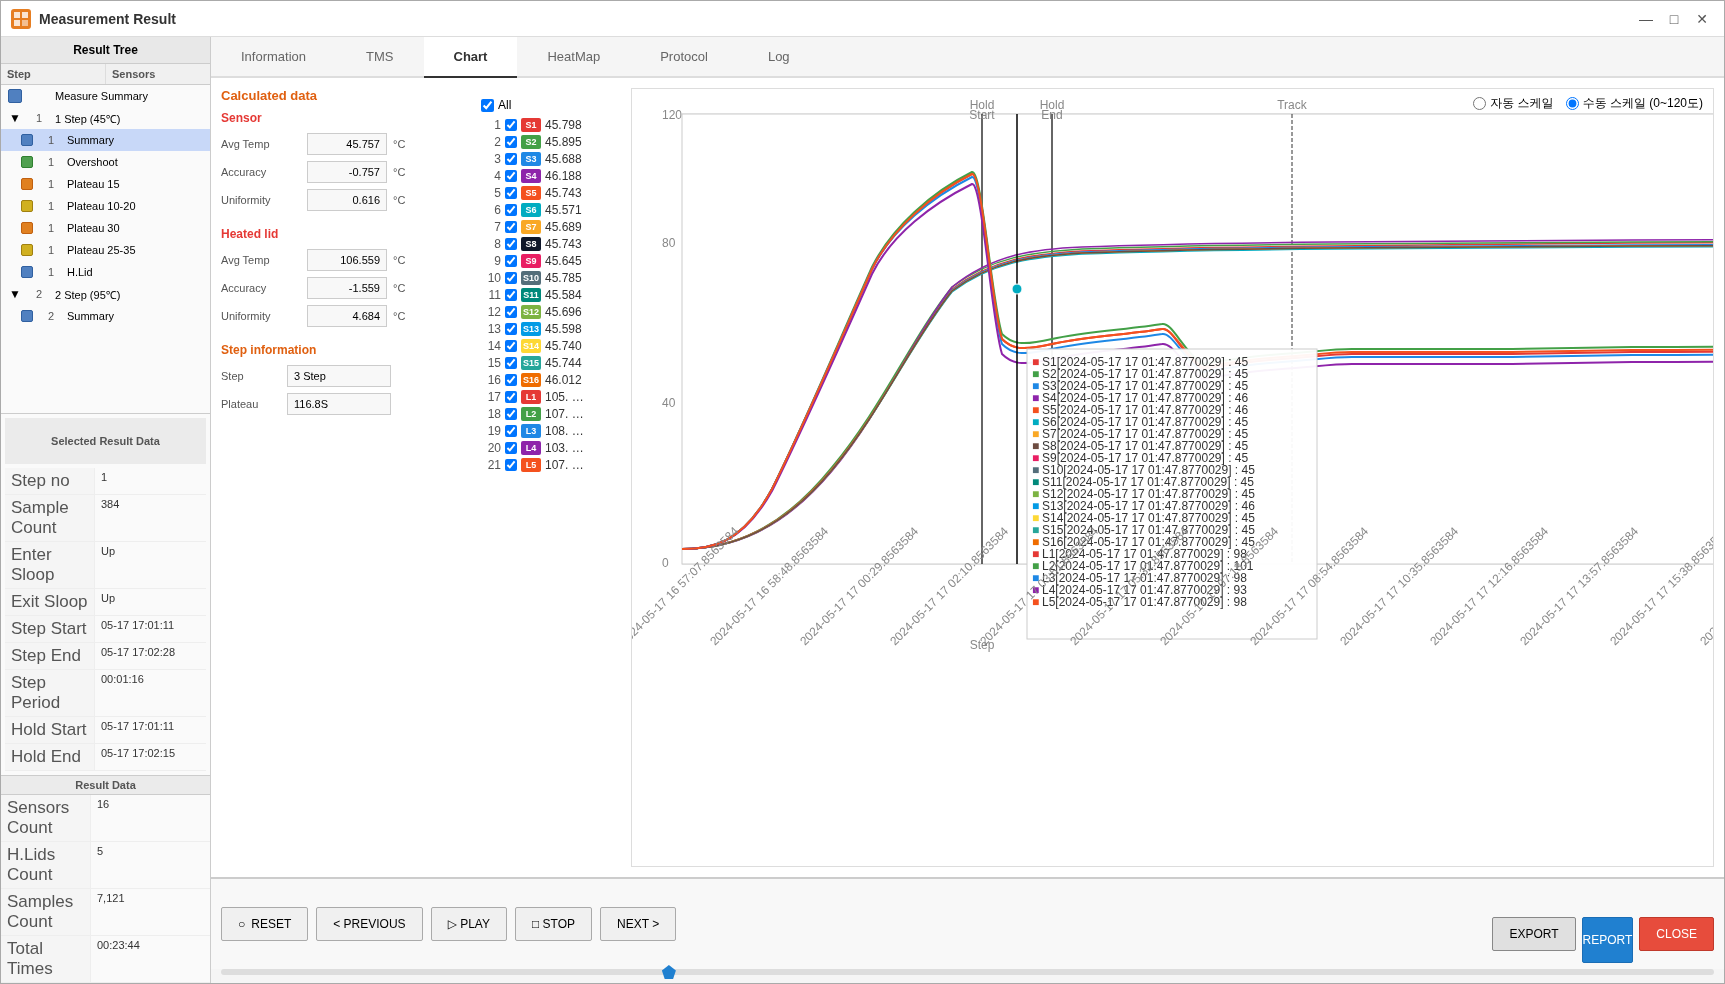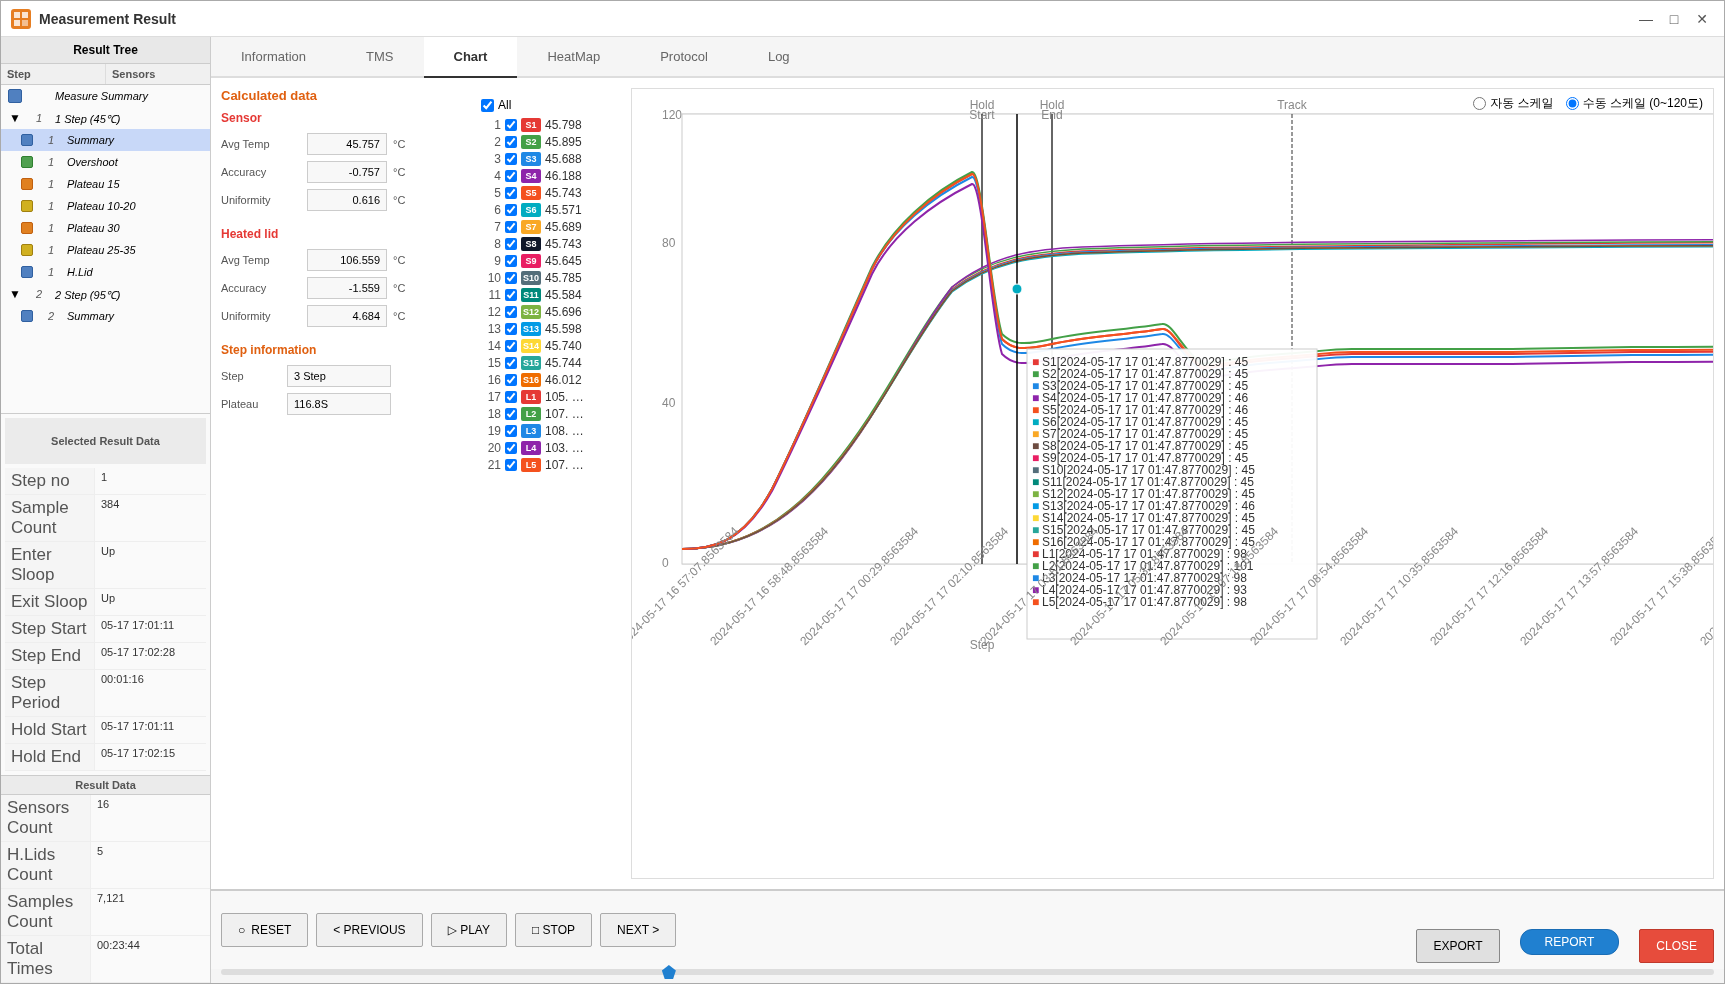--- a/index.html
+++ b/index.html
@@ -14,21 +14,21 @@
     .title-bar-btn { width: 24px; height: 20px; border: none; background: none; cursor: pointer; font-size: 14px; color: #555; display: flex; align-items: center; justify-content: center; }
     
     .main-content { display: flex; flex: 1; overflow: hidden; }
     
     
     .sidebar { width: 210px; border-right: 1px solid #ccc; display: flex; flex-direction: column; background: #fafafa; }
     .sidebar-tree-header { background: #e8e8e8; padding: 6px 8px; text-align: center; font-weight: 600; border-bottom: 1px solid #ccc; font-size: 12px; }
     .sidebar-col-headers { display: flex; border-bottom: 1px solid #ccc; background: #f0f0f0; }
     .sidebar-col-header { flex: 1; padding: 4px 6px; font-size: 11px; font-weight: 600; color: #555; border-right: 1px solid #ddd; }
     .sidebar-col-header:last-child { border-right: none; }
-    .sidebar-tree { flex: 1; overflow-y: auto; font-style: italic; }
+    .sidebar-tree { flex: 1; overflow-y: auto; }
     .tree-row { display: flex; align-items: center; padding: 2px 4px; cursor: pointer; min-height: 22px; }
     .tree-row.selected { background: #c8d8f8; }
     .tree-row .step-num { width: 28px; text-align: center; font-size: 11px; color: #555; }
     .tree-row .row-icon { width: 20px; height: 16px; display: flex; align-items: center; justify-content: center; }
     .tree-row .row-label { flex: 1; font-size: 11px; padding-left: 2px; }
     .tree-indent { padding-left: 16px; }
     
     .tree-icon-blue { width: 14px; height: 14px; background: #5080c0; border: 1px solid #3060a0; display: inline-block; border-radius: 2px; }
     .tree-icon-green { width: 14px; height: 14px; background: #50a050; border: 1px solid #308030; display: inline-block; border-radius: 2px; }
     .tree-icon-orange { width: 14px; height: 14px; background: #e08020; border: 1px solid #c06010; display: inline-block; border-radius: 2px; }
@@ -74,24 +74,24 @@
     .chart-canvas { flex: 1; position: relative; border: 1px solid #ddd; background: #fff; }
     
     .chart-scale-options { position: absolute; top: 6px; right: 10px; display: flex; align-items: center; gap: 12px; font-size: 11px; }
     .radio-option { display: flex; align-items: center; gap: 4px; }
     
     
     .bottom-bar { border-top: 1px solid #ccc; padding: 6px 10px; display: flex; align-items: center; gap: 8px; background: #f8f8f8; }
     .bottom-btn { height: 34px; padding: 0 16px; border: 1px solid #aaa; background: #f0f0f0; cursor: pointer; font-size: 12px; display: flex; align-items: center; gap: 6px; border-radius: 2px; }
     .bottom-status { flex: 1; text-align: center; font-size: 11px; color: #555; }
     .bottom-btn-export { height: 34px; padding: 0 16px; border: 1px solid #888; background: #e0e0e0; cursor: pointer; font-size: 12px; border-radius: 2px; }
-    .bottom-btn-report { height: 26px; padding: 0 24px; border: 1px solid #1a6db5; background: #2080d0; color: white; cursor: pointer; font-size: 12px; border-radius: 12px; }
+    .bottom-btn-report { height: 46px; padding: 0 0; border: 1px solid #1a6db5; background: #2080d0; color: white; cursor: pointer; font-size: 12px; border-radius: 2px; }
     .bottom-btn-close { height: 34px; padding: 0 16px; border: 1px solid #c0392b; background: #e74c3c; color: white; cursor: pointer; font-size: 12px; border-radius: 2px; }
     
-    .bottom-actions { display: flex; gap: 20px; margin-left: auto; margin-top: 32px; }
+    .bottom-actions { display: flex; gap: 6px; margin-left: auto; margin-top: 32px; }
     
     
     .step-info-section { margin-top: 16px; }
     .step-field { display: flex; align-items: center; margin-bottom: 6px; gap: 6px; }
     .step-field-label { width: 60px; font-size: 11px; color: #555; font-weight: 500; }
     .step-field-input { width: 104px; height: 22px; border: 1px solid #ccc; padding: 2px 6px; font-size: 11px; background: #f8f8f8; }
   </style>
 </head>
 <body>
 

